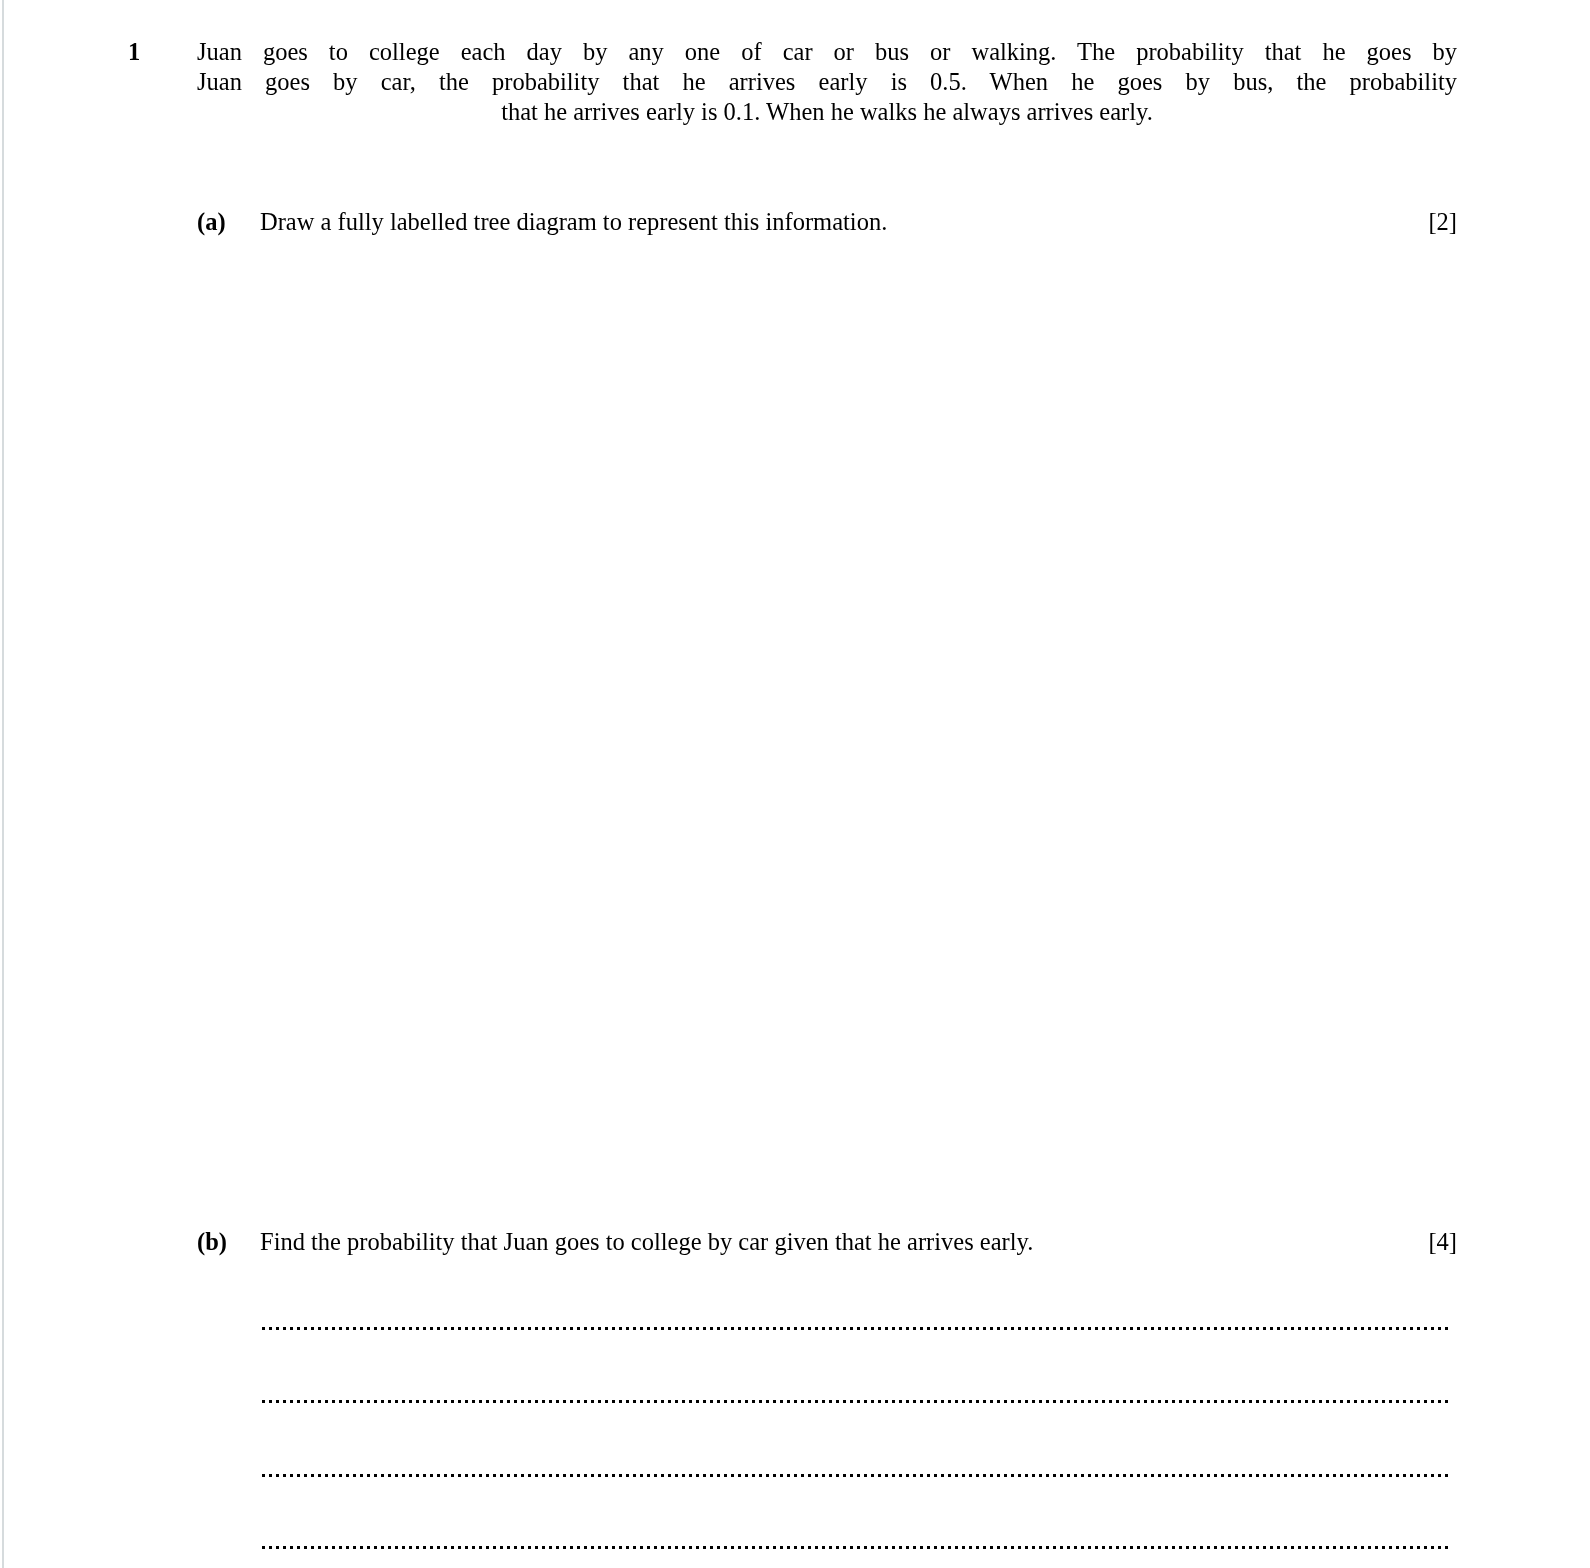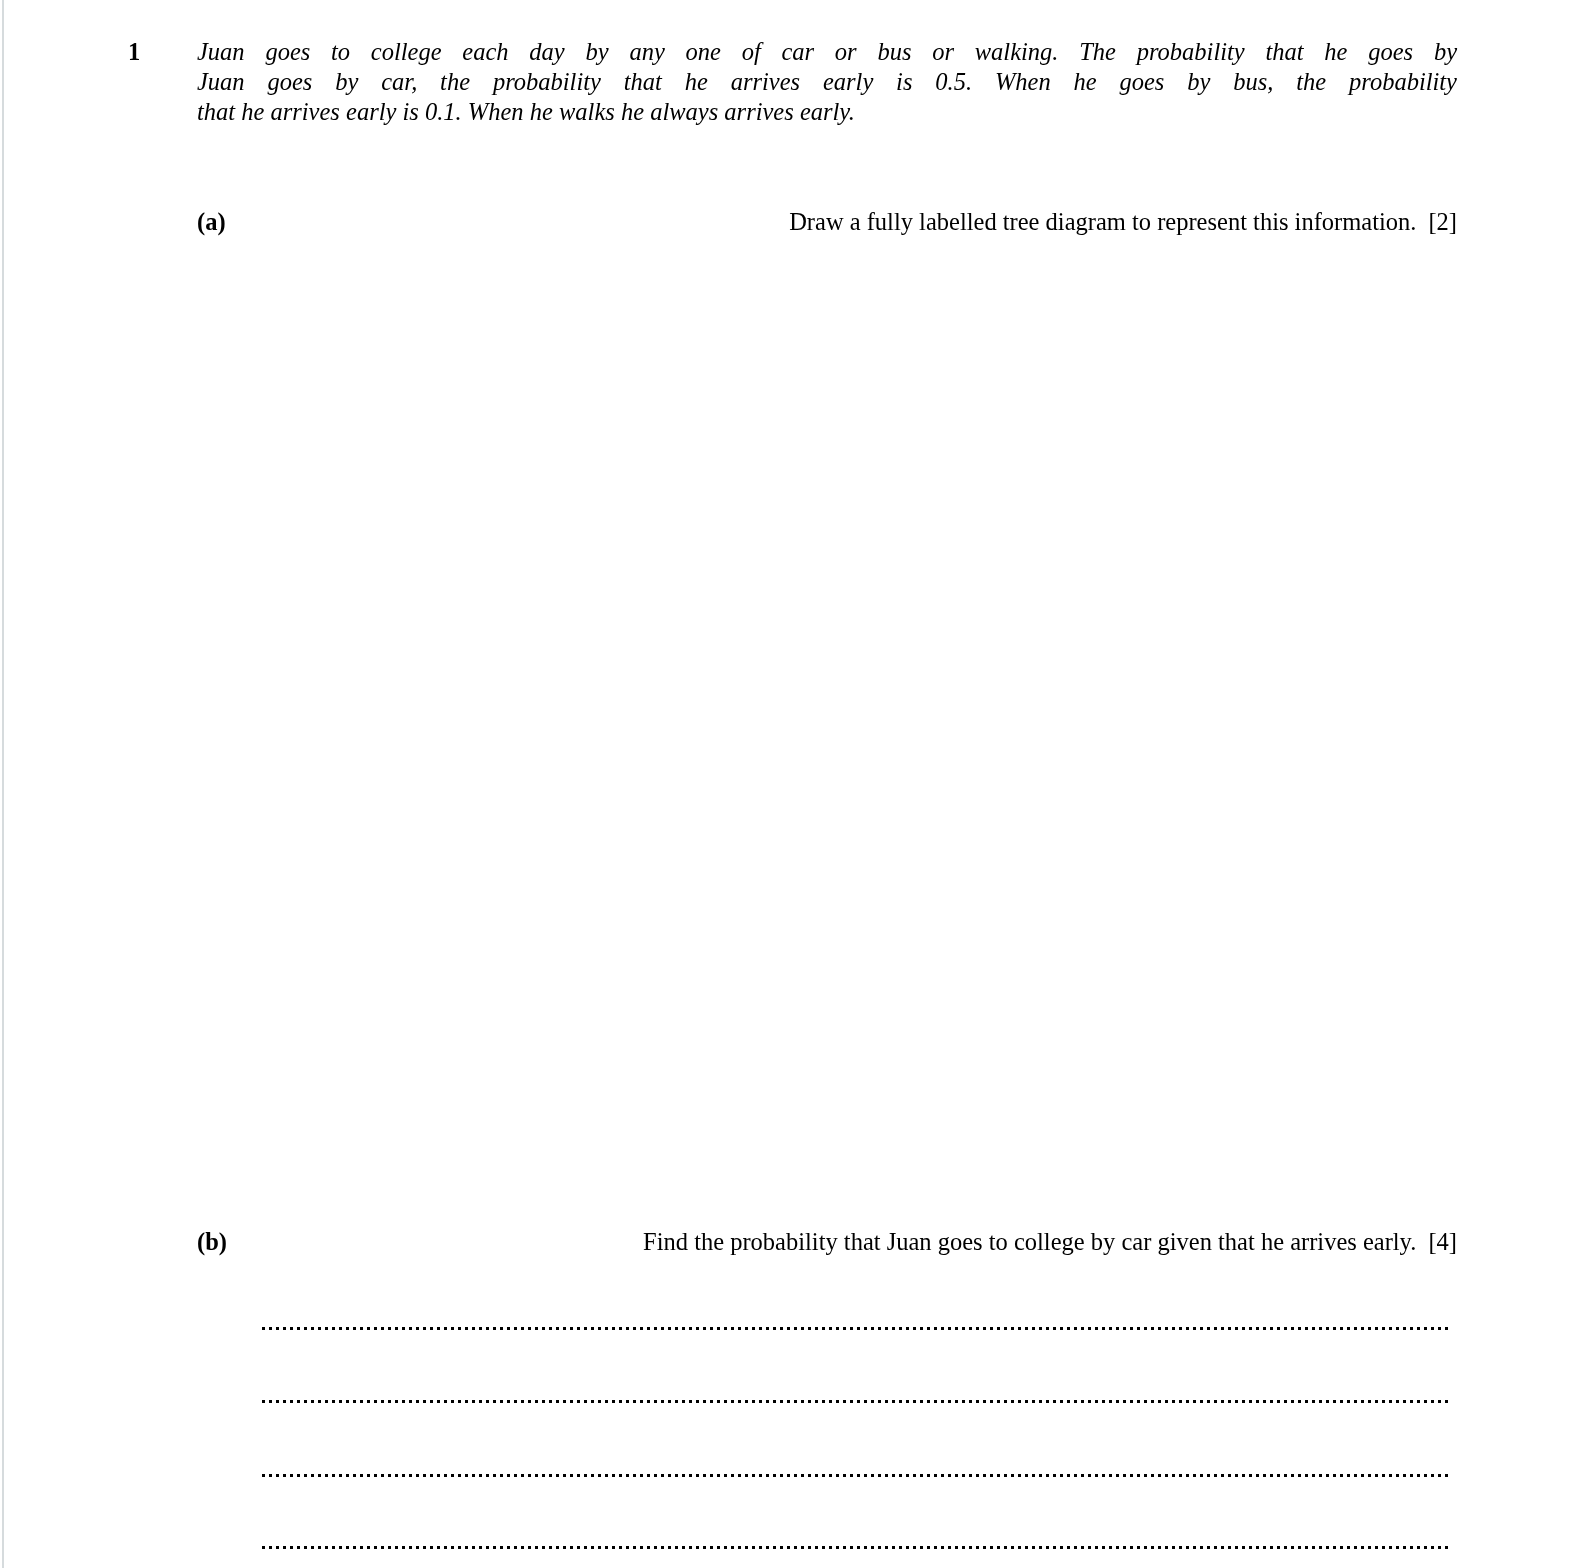--- a/index.html
+++ b/index.html
@@ -24,48 +24,47 @@
     font-size: 24.5px;
     line-height: 30px;
     font-weight: bold;
   }
   .intro {
     position: absolute;
     left: 197px; top: 37px;
     width: 1260px;
     font-size: 24.5px;
     line-height: 30px;
-    font-style: italic;
   }
   .intro .jline {
     text-align: justify;
     text-align-last: justify;
     white-space: normal;
   }
   .intro .jline.last {
-    text-align: left;
+    text-align: center;
     text-align-last: auto;
   }
   .part-row {
     position: absolute;
     left: 197px;
     width: 1260px;
     display: flex;
     align-items: baseline;
     font-size: 24.5px;
     line-height: 30px;
   }
   .part-row.part-a { top: 207px; }
   .part-row.part-b { top: 1227px; }
   .part-label {
     font-weight: bold;
     width: 63px;
     flex: 0 0 63px;
   }
-  .part-text { flex: 1 1 auto; text-align: right; }
+  .part-text { flex: 1 1 auto; text-align: left; }
   .part-marks { flex: 0 0 auto; margin-left: 12px; }
   .workspace {
     position: absolute;
     left: 197px; top: 265px;
     width: 1260px; height: 930px;
     background: transparent;
   }
   .dotline {
     position: absolute;
     left: 262px;

